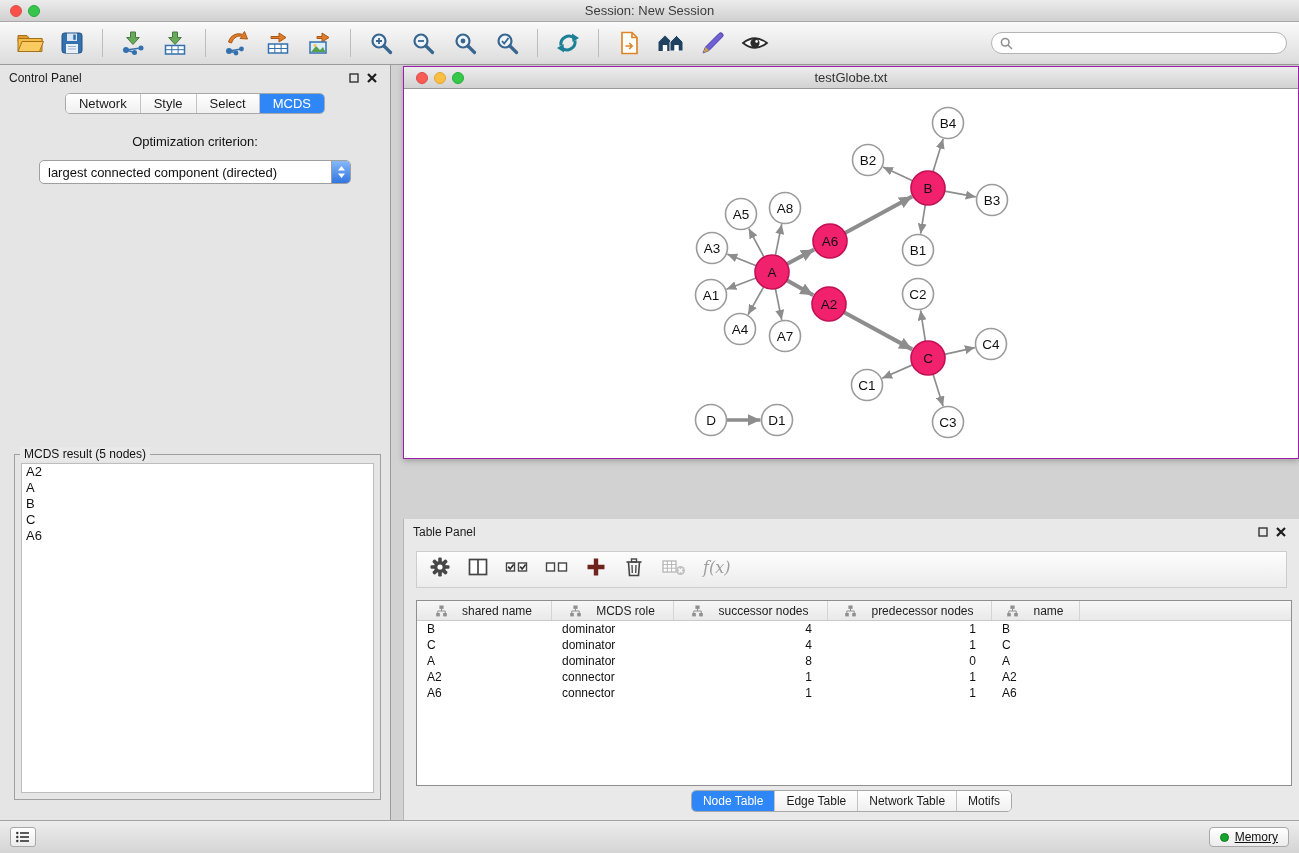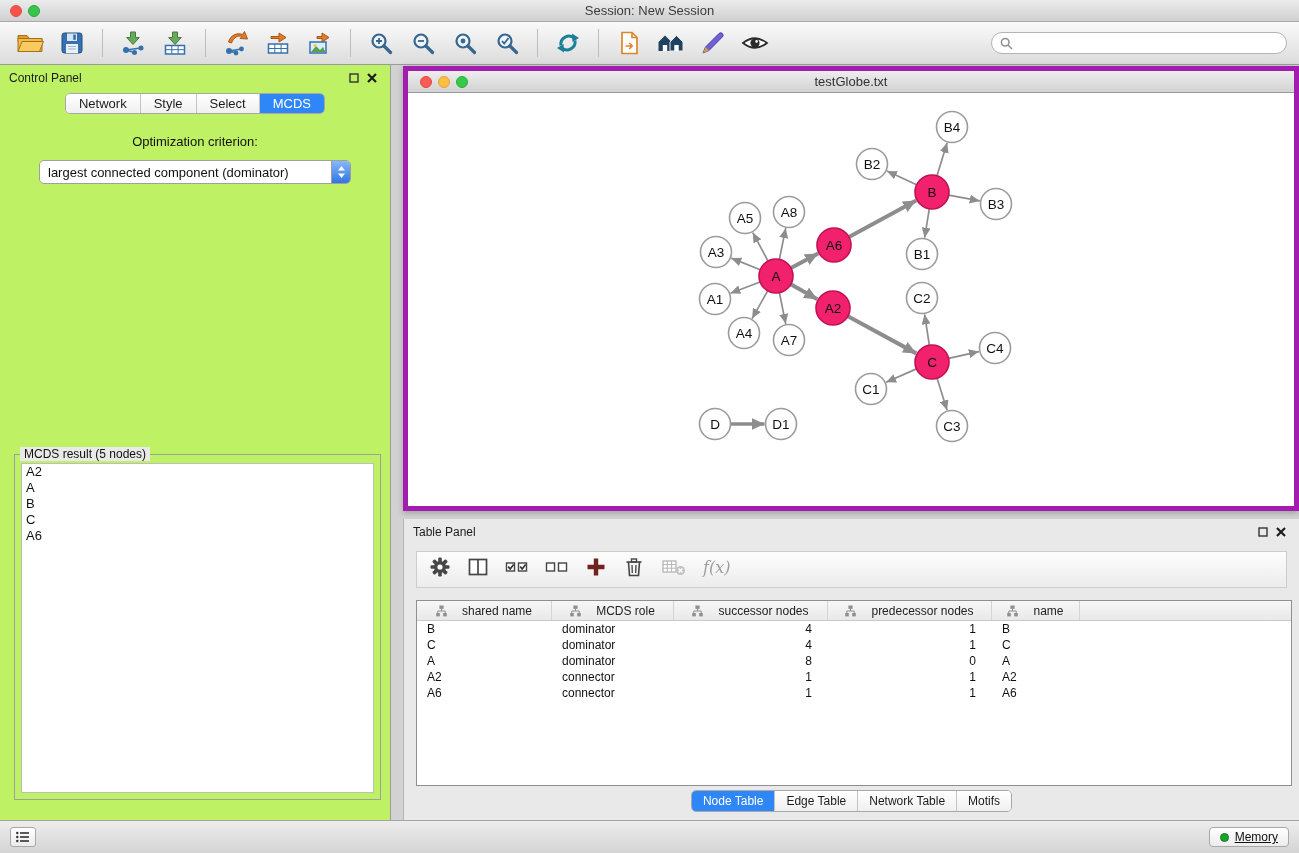--- a/index.html
+++ b/index.html
@@ -15,42 +15,42 @@
   .light.green{left:28px;background:#37c64b;border:1px solid #2aa83c;}
 
   
   .toolbar{position:absolute;left:0;top:22px;right:0;height:43px;background:linear-gradient(#fafafa,#dcdcdc);border-bottom:1px solid #9b9b9b;display:flex;align-items:center;padding:0 12px;gap:6px;}
   .tbtn{background:none;border:none;width:36px;height:36px;display:flex;align-items:center;justify-content:center;cursor:pointer;}
   .tsep{width:1px;height:28px;background:#bdbdbd;margin:0 6px;flex:none;}
   .search-box{margin-left:auto;width:296px;height:22px;border:1px solid #b4b4b4;border-radius:12px;background:#fff;display:flex;align-items:center;padding:0 8px;gap:5px;}
   .search-box input{border:none;outline:none;flex:1;font-size:12px;background:transparent;font-family:"Liberation Sans",sans-serif;}
 
   
-  .control-panel{position:absolute;left:0;top:65px;width:391px;height:755px;background:#bef264;border-right:1px solid #9c9c9c;}
+  .control-panel{position:absolute;left:0;top:65px;width:391px;height:755px;background:#e5e5e5;border-right:1px solid #9c9c9c;}
   .panel-head{height:26px;display:flex;align-items:center;padding:0 9px;font-size:12px;color:#1c1c1c;}
   .panel-head .spacer{flex:1;}
   .phbtn{width:18px;height:16px;display:flex;align-items:center;justify-content:center;border:none;background:none;cursor:pointer;}
   .seg-bar{display:flex;justify-content:center;margin-top:2px;}
   .seg-group{display:flex;border:1px solid #a8a8a8;border-radius:5px;overflow:hidden;background:#fdfdfd;}
   .seg{padding:2px 13px;font-size:13px;color:#1c1c1c;border-right:1px solid #c3c3c3;background:linear-gradient(#ffffff,#f0f0f0);cursor:pointer;white-space:nowrap;}
   .seg:last-child{border-right:none;}
   .seg-active{background:#2f87f7;color:#fff;}
   .opt-label{text-align:center;margin-top:20px;font-size:13px;color:#111;}
   .combo{margin:11px auto 0;width:312px;height:24px;border:1px solid #9f9f9f;border-radius:5px;background:#fff;display:flex;align-items:center;overflow:hidden;cursor:pointer;}
   .combo-text{flex:1;font-size:13px;padding-left:8px;color:#111;white-space:nowrap;overflow:hidden;}
   .combo-btn{width:19px;height:24px;background:linear-gradient(#8abcfa,#2d72e0);display:flex;align-items:center;justify-content:center;border-left:1px solid #9f9f9f;flex:none;}
   .btn-row{display:flex;justify-content:center;gap:18px;margin-top:15px;}
   .pbtn{height:24px;padding:0 15px;font-size:13px;border:1px solid #a3a3a3;border-radius:5px;background:linear-gradient(#ffffff,#ececec);cursor:pointer;color:#111;font-family:"Liberation Sans",sans-serif;}
   .result-box{position:absolute;left:14px;right:9px;top:389px;bottom:20px;border:1px solid #9f9f9f;}
   .result-title{position:absolute;top:-8px;left:5px;background:#e9e9e9;padding:0 4px;font-size:12px;color:#111;}
   .result-list{position:absolute;inset:8px 6px 6px 6px;background:#fff;border:1px solid #bdbdbd;overflow:auto;font-size:13px;color:#111;}
   .result-item{padding:0 4px;line-height:16px;}
 
   
-  .network-window{position:absolute;left:403px;top:66px;width:896px;height:445px;background:#0369a1;border:5px solid #a21caf;box-shadow:0 2px 6px rgba(0,0,0,0.25);}
+  .network-window{position:absolute;left:403px;top:66px;width:896px;height:393px;background:#0369a1;border:1px solid #a21caf;box-shadow:0 2px 6px rgba(0,0,0,0.25);}
   .nw-titlebar{height:22px;background:linear-gradient(#ededed,#d2d2d2);border-bottom:1px solid #9a9a9a;position:relative;text-align:center;}
   .nw-title{font-size:13px;color:#333;line-height:21px;}
   .nw-light{position:absolute;top:5px;width:12px;height:12px;border-radius:50%;}
   .nw-canvas{position:absolute;left:0;top:22px;right:0;bottom:0;background:#fff;overflow:hidden;}
 
   
   .table-panel{position:absolute;left:403px;top:519px;width:896px;height:301px;background:#e9e9e9;border-left:1px solid #b5b5b5;}
   .tp-toolbar{margin:6px 12px 0 12px;height:37px;background:linear-gradient(#fdfdfd,#ececec);border:1px solid #cdcdcd;display:flex;align-items:flex-start;gap:16px;padding:0 12px;}
   .tpbtn{background:none;border:none;display:flex;align-items:center;justify-content:center;cursor:pointer;height:30px;}
   .fx{font-family:"DejaVu Serif",serif;font-style:italic;color:#9d9d9d;font-size:16px;}
@@ -239,21 +239,21 @@
     <div class="seg-bar">
       <div class="seg-group">
           <div class="seg">Network</div>
           <div class="seg">Style</div>
           <div class="seg">Select</div>
           <div class="seg seg-active">MCDS</div>
         </div>
     </div>
     <div class="opt-label">Optimization criterion:</div>
     <div class="combo">
-      <span class="combo-text">largest connected component (dominator)</span>
+      <span class="combo-text">largest connected component (directed)</span>
       <span class="combo-btn">
           <svg width="9" height="14" viewBox="0 0 9 14">
             <path d="M4.5 1 L8 5.5 H1z" fill="#fff"></path>
             <path d="M4.5 13 L1 8.5 H8z" fill="#fff"></path>
           </svg>
         </span>
     </div>
     <div class="result-box">
       <span class="result-title">MCDS result (5 nodes)</span>
       <div class="result-list">

